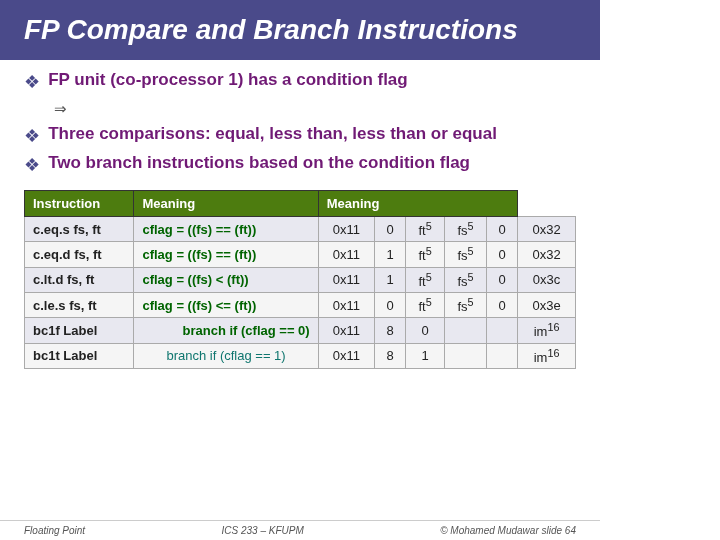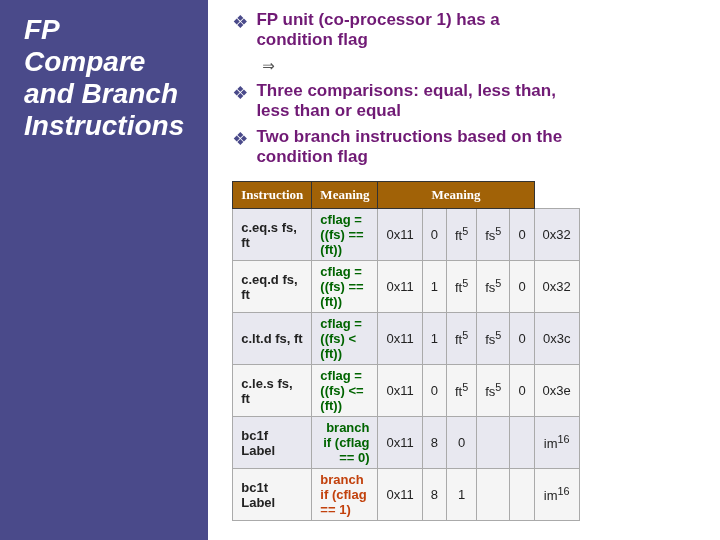--- a/index.html
+++ b/index.html
@@ -9,21 +9,21 @@
       background: #fff;
       font-family: Arial, sans-serif;
       overflow: hidden;
     }
 
     .slide {
       width: 600px;
       height: 540px;
       background: #fff;
       display: flex;
-      flex-direction: row;
+      flex-direction: column;
     }
 
     .header {
       background: #4a4a8a;
       padding: 14px 24px;
       border-radius: 0;
     }
 
     .header h1 {
       color: #fff;
@@ -84,28 +84,27 @@
       flex: 1;
     }
 
     table {
       width: 100%;
       border-collapse: collapse;
       font-size: 13px;
     }
 
     thead tr {
-      background: #a16207;
+      background: #4d7c0f;
       color: #fff;
-      font-family: Liberation Serif, serif;
     }
 
     thead th {
       padding: 5px 8px;
-      text-align: center;
+      text-align: left;
       font-weight: bold;
       border: 1px solid #333;
     }
 
     thead th:first-child {
       text-align: left;
     }
 
     tbody tr:nth-child(odd) {
       background: #e8e8f0;
@@ -228,26 +227,31 @@
               <td style="text-align: right; color: rgb(0, 100, 0); font-weight: bold;">branch if (cflag == 0)</td>
               <td>0x11</td>
               <td>8</td>
               <td>0</td>
               <td></td>
               <td></td>
               <td>im<sup>16</sup></td>
             </tr>
             <tr>
               <td><b>bc1t</b> Label</td>
-              <td style="text-align: left; color: #c2410c; font-weight: bold;">branch if (cflag == 1)</td>
+              <td style="text-align: center; color: #0f766e; font-weight: normal;">branch if (cflag == 1)</td>
               <td>0x11</td>
               <td>8</td>
               <td>1</td>
               <td></td>
               <td></td>
               <td>im<sup>16</sup></td>
             </tr>
           </tbody>
       </table>
     </div>
   </div>
 
+  <div class="footer">
+    <span>Floating Point</span>
+    <span>ICS 233 – KFUPM</span>
+    <span>© Mohamed Mudawar slide 64</span>
+  </div>
 </div>
 
 </body></html>

